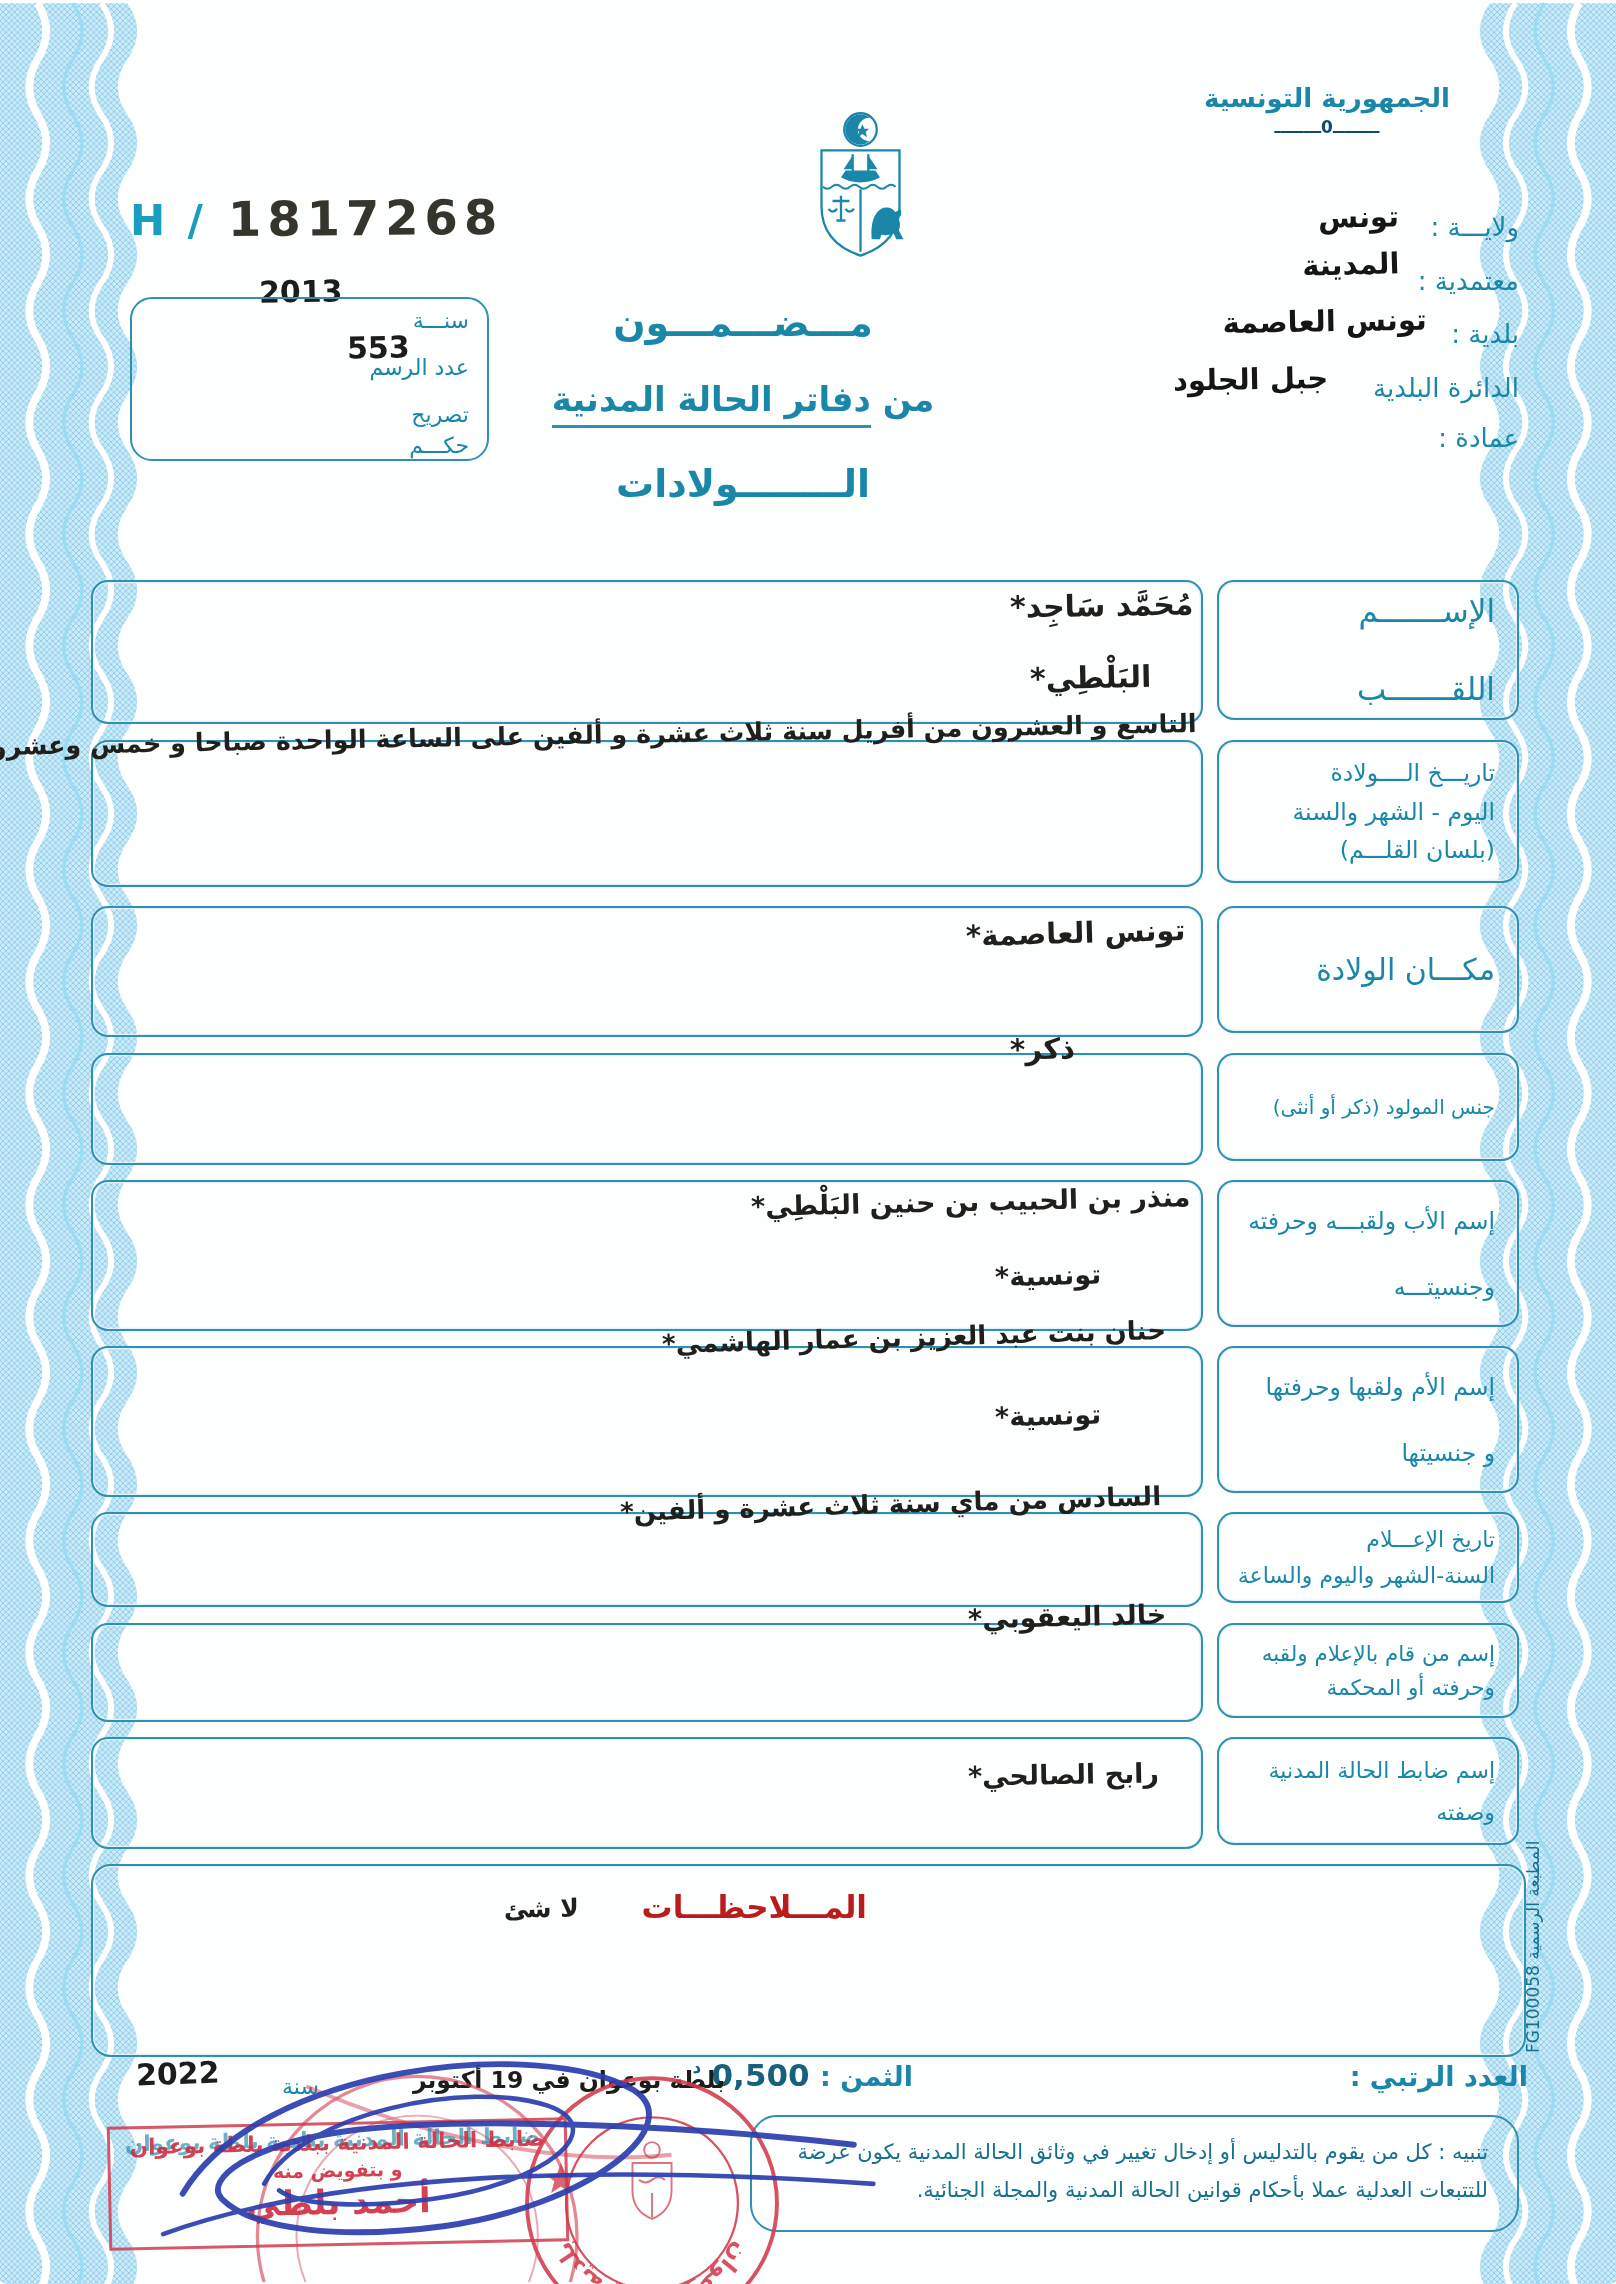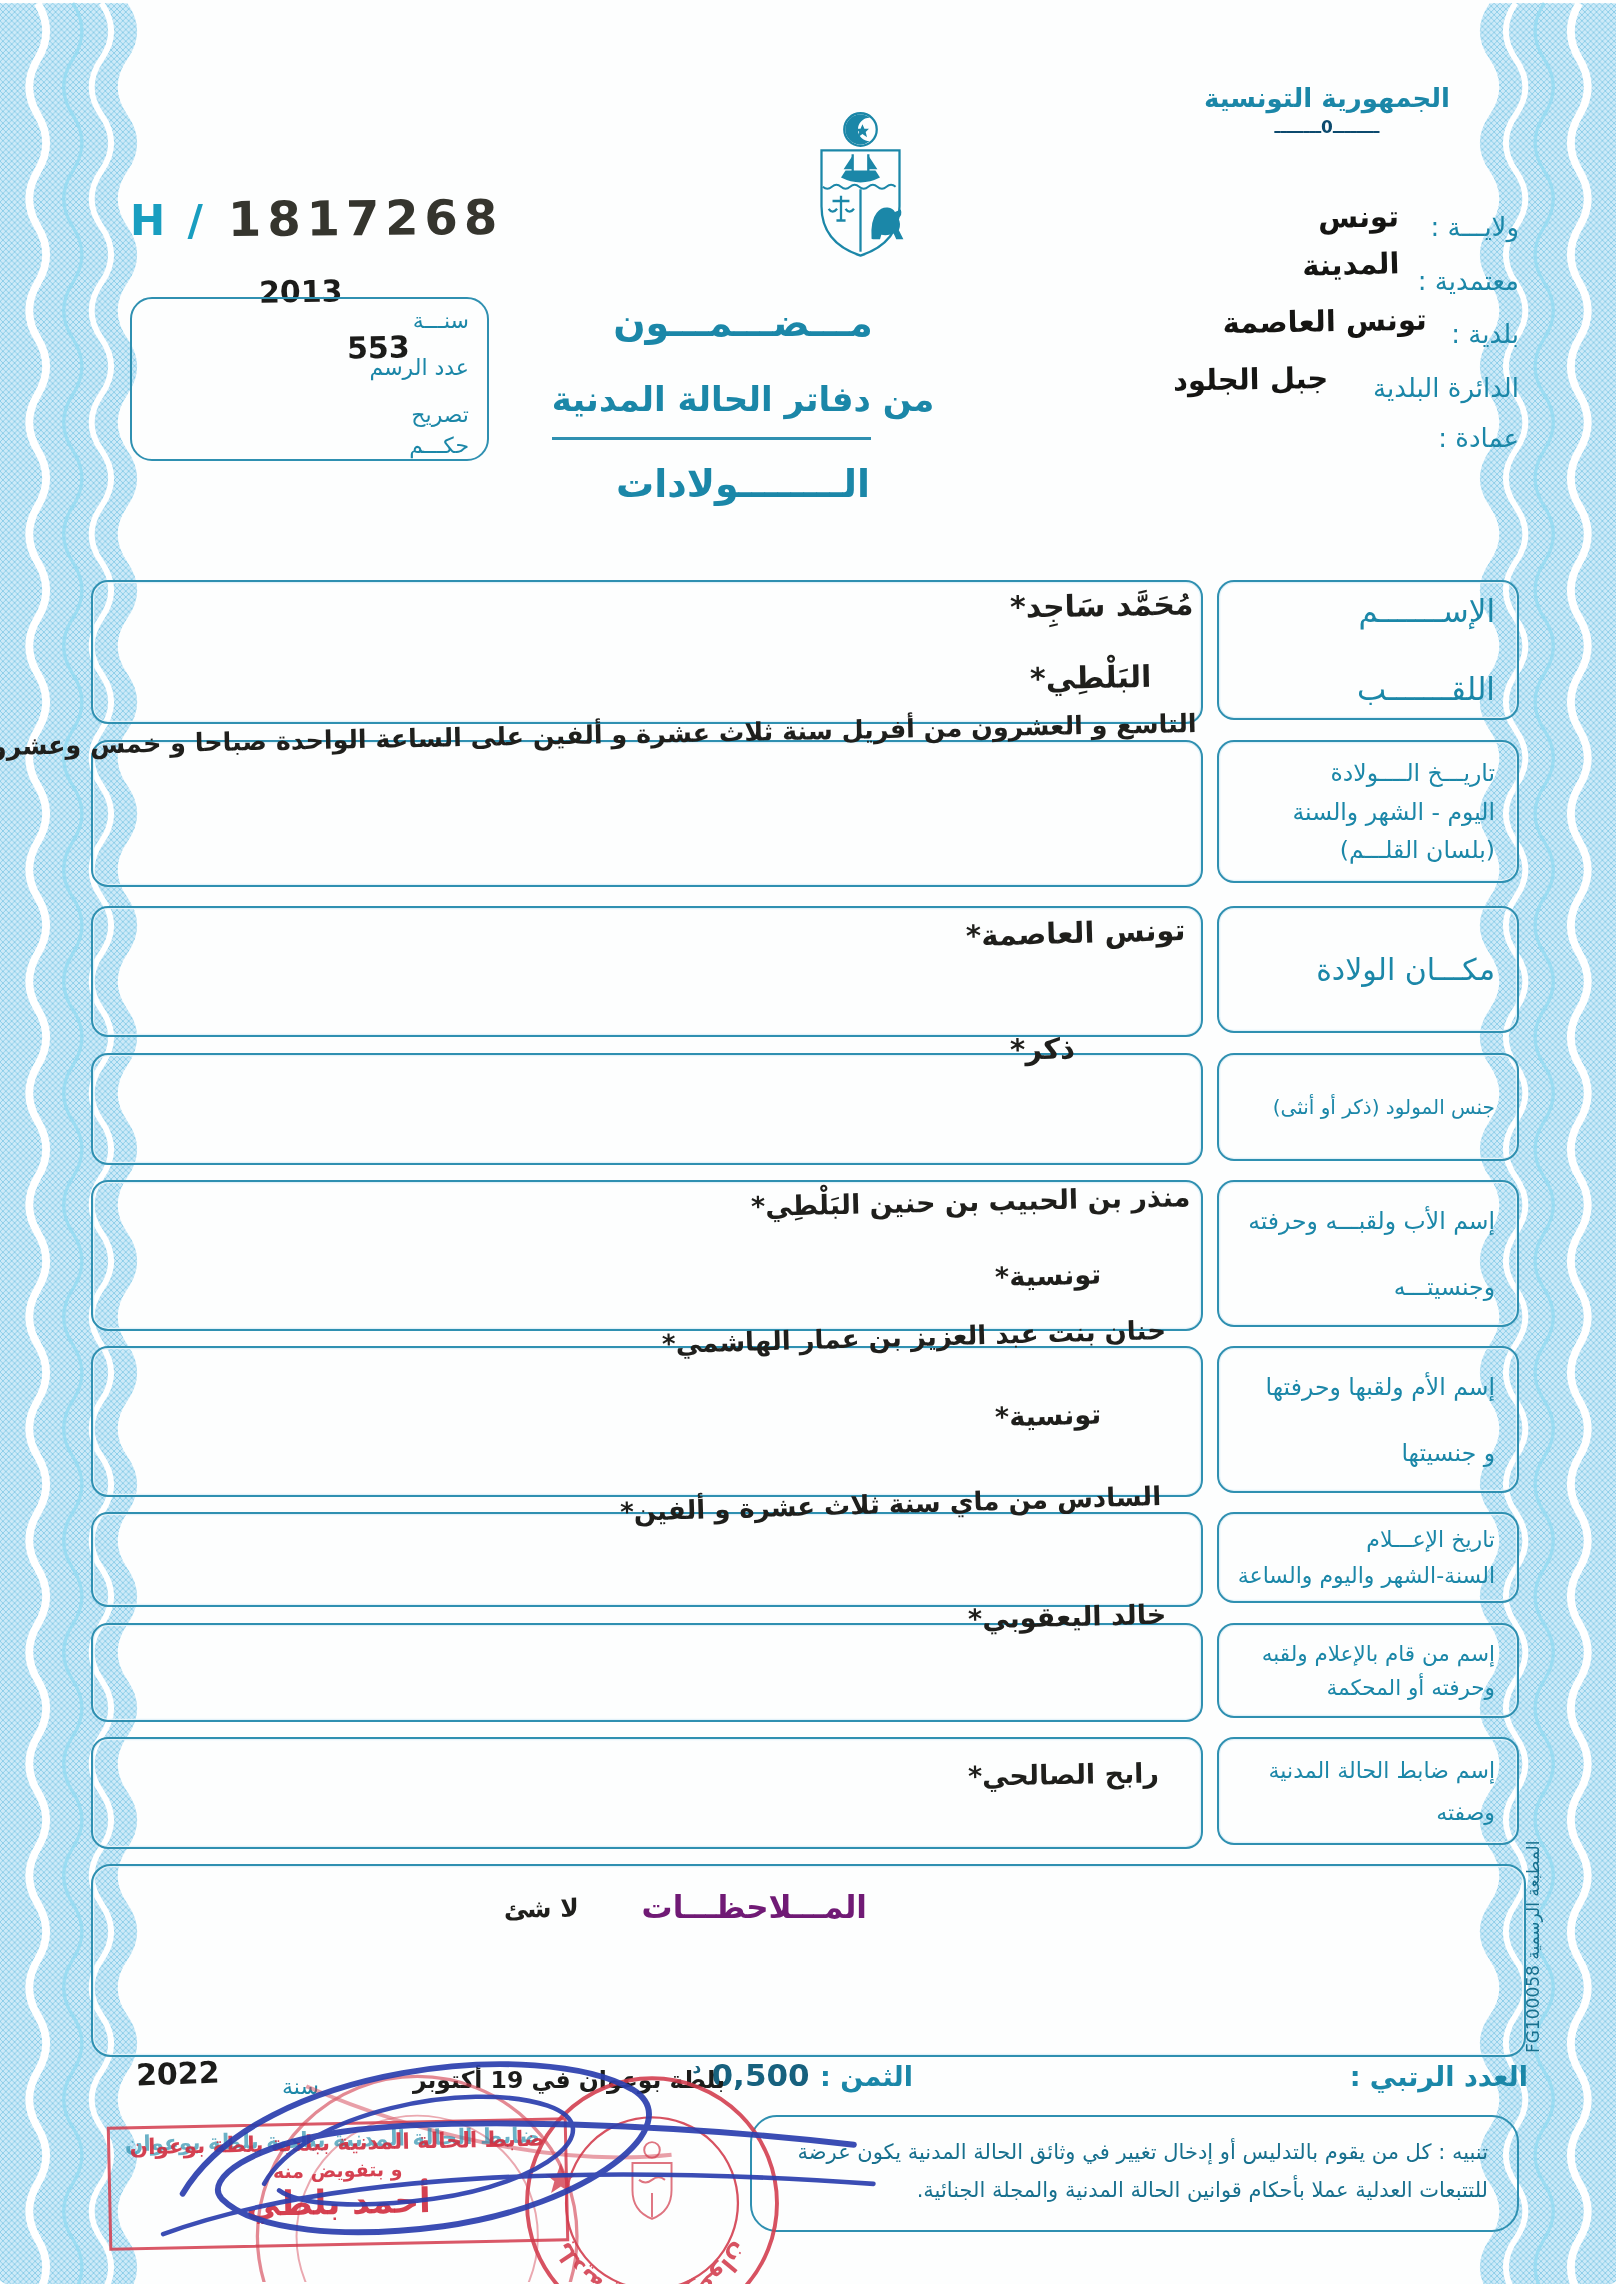--- a/index.html
+++ b/index.html
@@ -28,42 +28,42 @@
   .serialYear{position:absolute; left:259px; top:274px; font-size:30px; font-weight:bold; transform:rotate(-1deg);}
   .regbox{position:absolute; left:130px; top:297px; width:355px; height:160px;
     border:2.6px solid #2f90b1; border-radius:22px;}
   .regbox .rl{position:absolute; right:18px; font-size:22px; color:#1b87a8; direction:rtl; white-space:nowrap;}
   .regval{position:absolute; left:215px; top:31px; font-size:30px; font-weight:bold; transform:rotate(-1deg);}
   
   .emblem{position:absolute; left:805px; top:110px;}
   .titles{position:absolute; left:515px; top:301px; width:456px; text-align:center; color:#1b87a8;}
   .t1{font-size:38px; font-weight:bold; letter-spacing:1.3px;}
   .t2{font-size:34px; font-weight:bold; margin-top:34px; direction:rtl;}
-  .t2 .ul{border-bottom:3.3px solid #2f90b1; padding-bottom:18px;}
+  .t2 .ul{border-bottom:3.3px solid #2f90b1; padding-bottom:6px;}
   .t3{font-size:38px; font-weight:bold; margin-top:43px;}
   
   .rowbox{position:absolute; left:91px; width:1431px;}
   .valbox,.labbox{position:absolute; top:0; height:100%; border:2.6px solid #2f90b1; border-radius:17px;
     box-shadow:inset 0 0 0 1.3px #e3f2f9; background:rgba(255,255,255,.0);}
   .valbox{left:0; width:1108px;}
   .labbox{left:1126px; width:302px; display:flex; flex-direction:column; justify-content:center;
     align-items:flex-start; direction:rtl; color:#1b87a8; padding:6.5px 22px; box-sizing:border-box;}
   .labbox span{display:block; white-space:nowrap;}
   .r1{top:580px; height:140px;} .r1 .labbox{font-size:31px; gap:42px;}
   .r2{top:740px; height:143px;} .r2 .labbox{font-size:23.5px; gap:10.4px;}
   .r3{top:906px; height:127px;} .r3 .labbox{font-size:30px;}
   .r4{top:1053px; height:108px;} .r4 .labbox{font-size:20px;}
   .r5{top:1180px; height:147px;} .r5 .labbox{font-size:23.5px; gap:38px;}
   .r6{top:1346px; height:147px;padding-left:8px;} .r6 .labbox{font-size:23.5px; gap:38px;}
   .r7{top:1512px; height:91px;} .r7 .labbox{font-size:22px; gap:10.4px;}
   .r8{top:1623px; height:95px;} .r8 .labbox{font-size:21.5px; gap:9px;}
   .r9{top:1737px; height:108px;} .r9 .labbox{font-size:22px; gap:17px;}
   .notesbox{position:absolute; left:91px; top:1864px; width:1431px; height:189px;
     border:2.6px solid #2f90b1; border-radius:19.6px; box-shadow:inset 0 0 0 1.3px #e3f2f9;}
-  .notesTitle{position:absolute; right:750px; top:1889px; font-size:31px; font-weight:bold; color:#701a75; direction:rtl;}
+  .notesTitle{position:absolute; right:750px; top:1889px; font-size:31px; font-weight:bold; color:#b91c1c; direction:rtl;}
   
   .val{position:absolute; direction:rtl; white-space:nowrap; font-weight:bold; color:#1f1f1c; z-index:3;}
   .v-name1{top:588px;  right:424px; font-size:30px; transform:rotate(-1deg);}
   .v-name2{top:660px; right:466px; font-size:30px; transform:rotate(-1.2deg);}
   .v-dob{top:708px; right:420px; font-size:25.4px; transform:rotate(-1.1deg); transform-origin:right center;}
   .v-place{top:916px; right:432px; font-size:29px; transform:rotate(-1.6deg);}
   .v-sex{top:1032px; right:542px; font-size:29px; transform:rotate(-1.2deg);}
   .v-father1{top:1186px; right:427px; font-size:27px; transform:rotate(-1.3deg);}
   .v-father2{top:1260px; right:516px; font-size:27px; transform:rotate(-1.6deg);}
   .v-mother1{top:1322px; right:451px; font-size:26px; transform:rotate(-1.6deg);}

